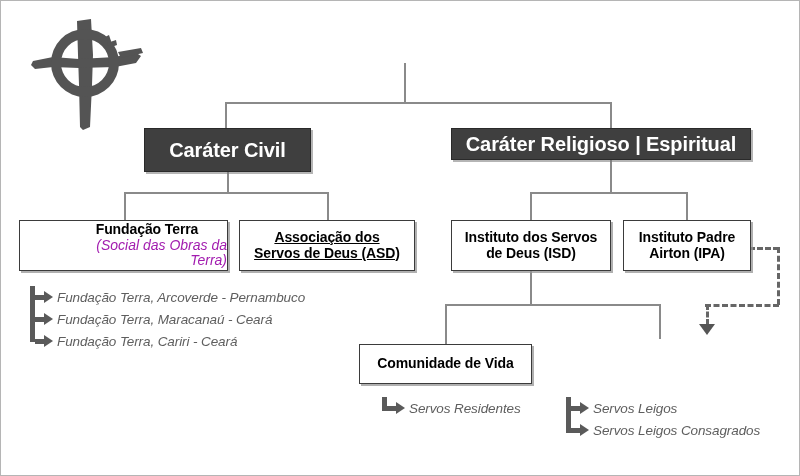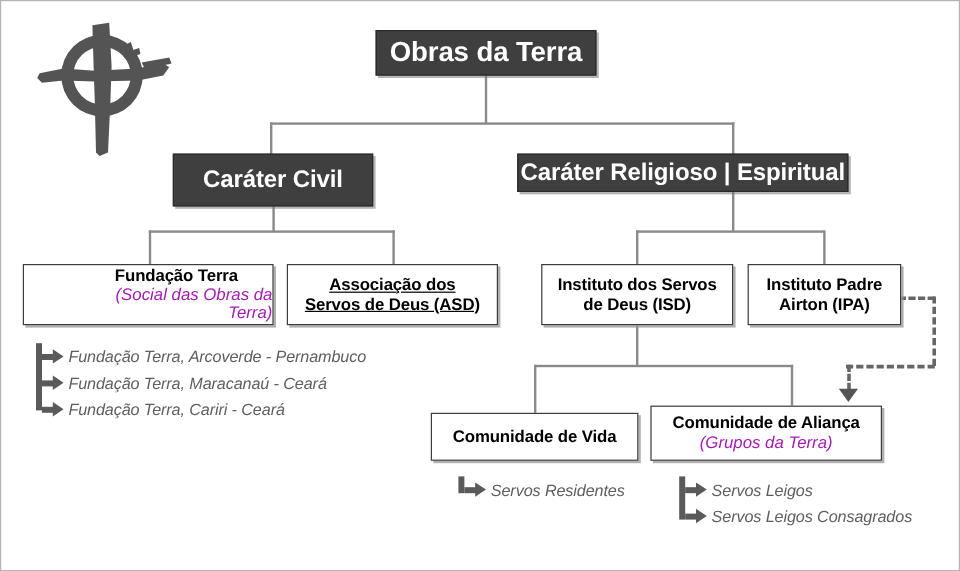--- a/index.html
+++ b/index.html
@@ -56,21 +56,21 @@
     text-align: right;
   }
 
   
   #box-root { left: 312px; top: 24px; width: 184px; height: 38px; }
   #box-root .ttl { font-size: 23px; }
 
   
   #box-civil { left: 143px; top: 127px; width: 167px; height: 44px; }
   #box-civil .ttl { font-size: 20px; }
-  #box-religioso { left: 430px; top: 127px; width: 276px; height: 32px; }
+  #box-religioso { left: 450px; top: 127px; width: 300px; height: 32px; }
   #box-religioso .ttl { font-size: 20px; }
 
   
   #box-fundacao { left: 18px; top: 219px; width: 209px; height: 51px; padding-left: 47px; }
   #box-fundacao .ttl { font-size: 14px; }
   #box-fundacao .sub { font-size: 14px; }
 
   #box-asd { left: 238px; top: 219px; width: 176px; height: 51px; text-decoration: underline; }
   #box-asd .ttl { font-size: 14px; }
 
@@ -229,23 +229,20 @@
   <div class="ln h" style="left:444px; top:303px; width:216px;"></div>
   <div class="ln v" style="left:444px; top:303px; height:41px;"></div>
   <div class="ln v" style="left:658px; top:303px; height:35px;"></div>
 
   <div class="dash h" style="left:748px; top:246px; width:30px;"></div>
   <div class="dash v" style="left:776px; top:246px; height:58px;"></div>
   <div class="dash h" style="left:704px; top:303px; width:74px;"></div>
   <div class="dash v" style="left:705px; top:303px; height:21px;"></div>
   <div class="dash-arrow" style="left:698px; top:323px;"></div>
 
-  <div class="box dark" id="box-root">
-    <span class="ttl">Obras da Terra</span>
-  </div>
 
   <div class="box dark" id="box-civil">
     <span class="ttl">Caráter Civil</span>
   </div>
 
   <div class="box dark" id="box-religioso">
     <span class="ttl">Caráter Religioso | Espiritual</span>
   </div>
 
   <div class="box light" id="box-fundacao">
@@ -265,24 +262,20 @@
 
   <div class="box light" id="box-ipa">
     <span class="ttl">Instituto Padre</span>
     <span class="ttl">Airton (IPA)</span>
   </div>
 
   <div class="box light" id="box-vida">
     <span class="ttl">Comunidade de Vida</span>
   </div>
 
-  <div class="box light" id="box-alianca">
-    <span class="ttl">Comunidade de Aliança</span>
-    <span class="sub">(Grupos da Terra)</span>
-  </div>
 
   <div class="sublist" id="list-fundacao" style="left:29px; top:285px; width:300px;">
     <div class="spine" style="height:56px;"></div>
     <div class="subitem">
       <span class="arrowhead"></span>
       <span class="subtext">Fundação Terra, Arcoverde - Pernambuco</span>
     </div>
     <div class="subitem">
       <span class="arrowhead"></span>
       <span class="subtext">Fundação Terra, Maracanaú - Ceará</span>

